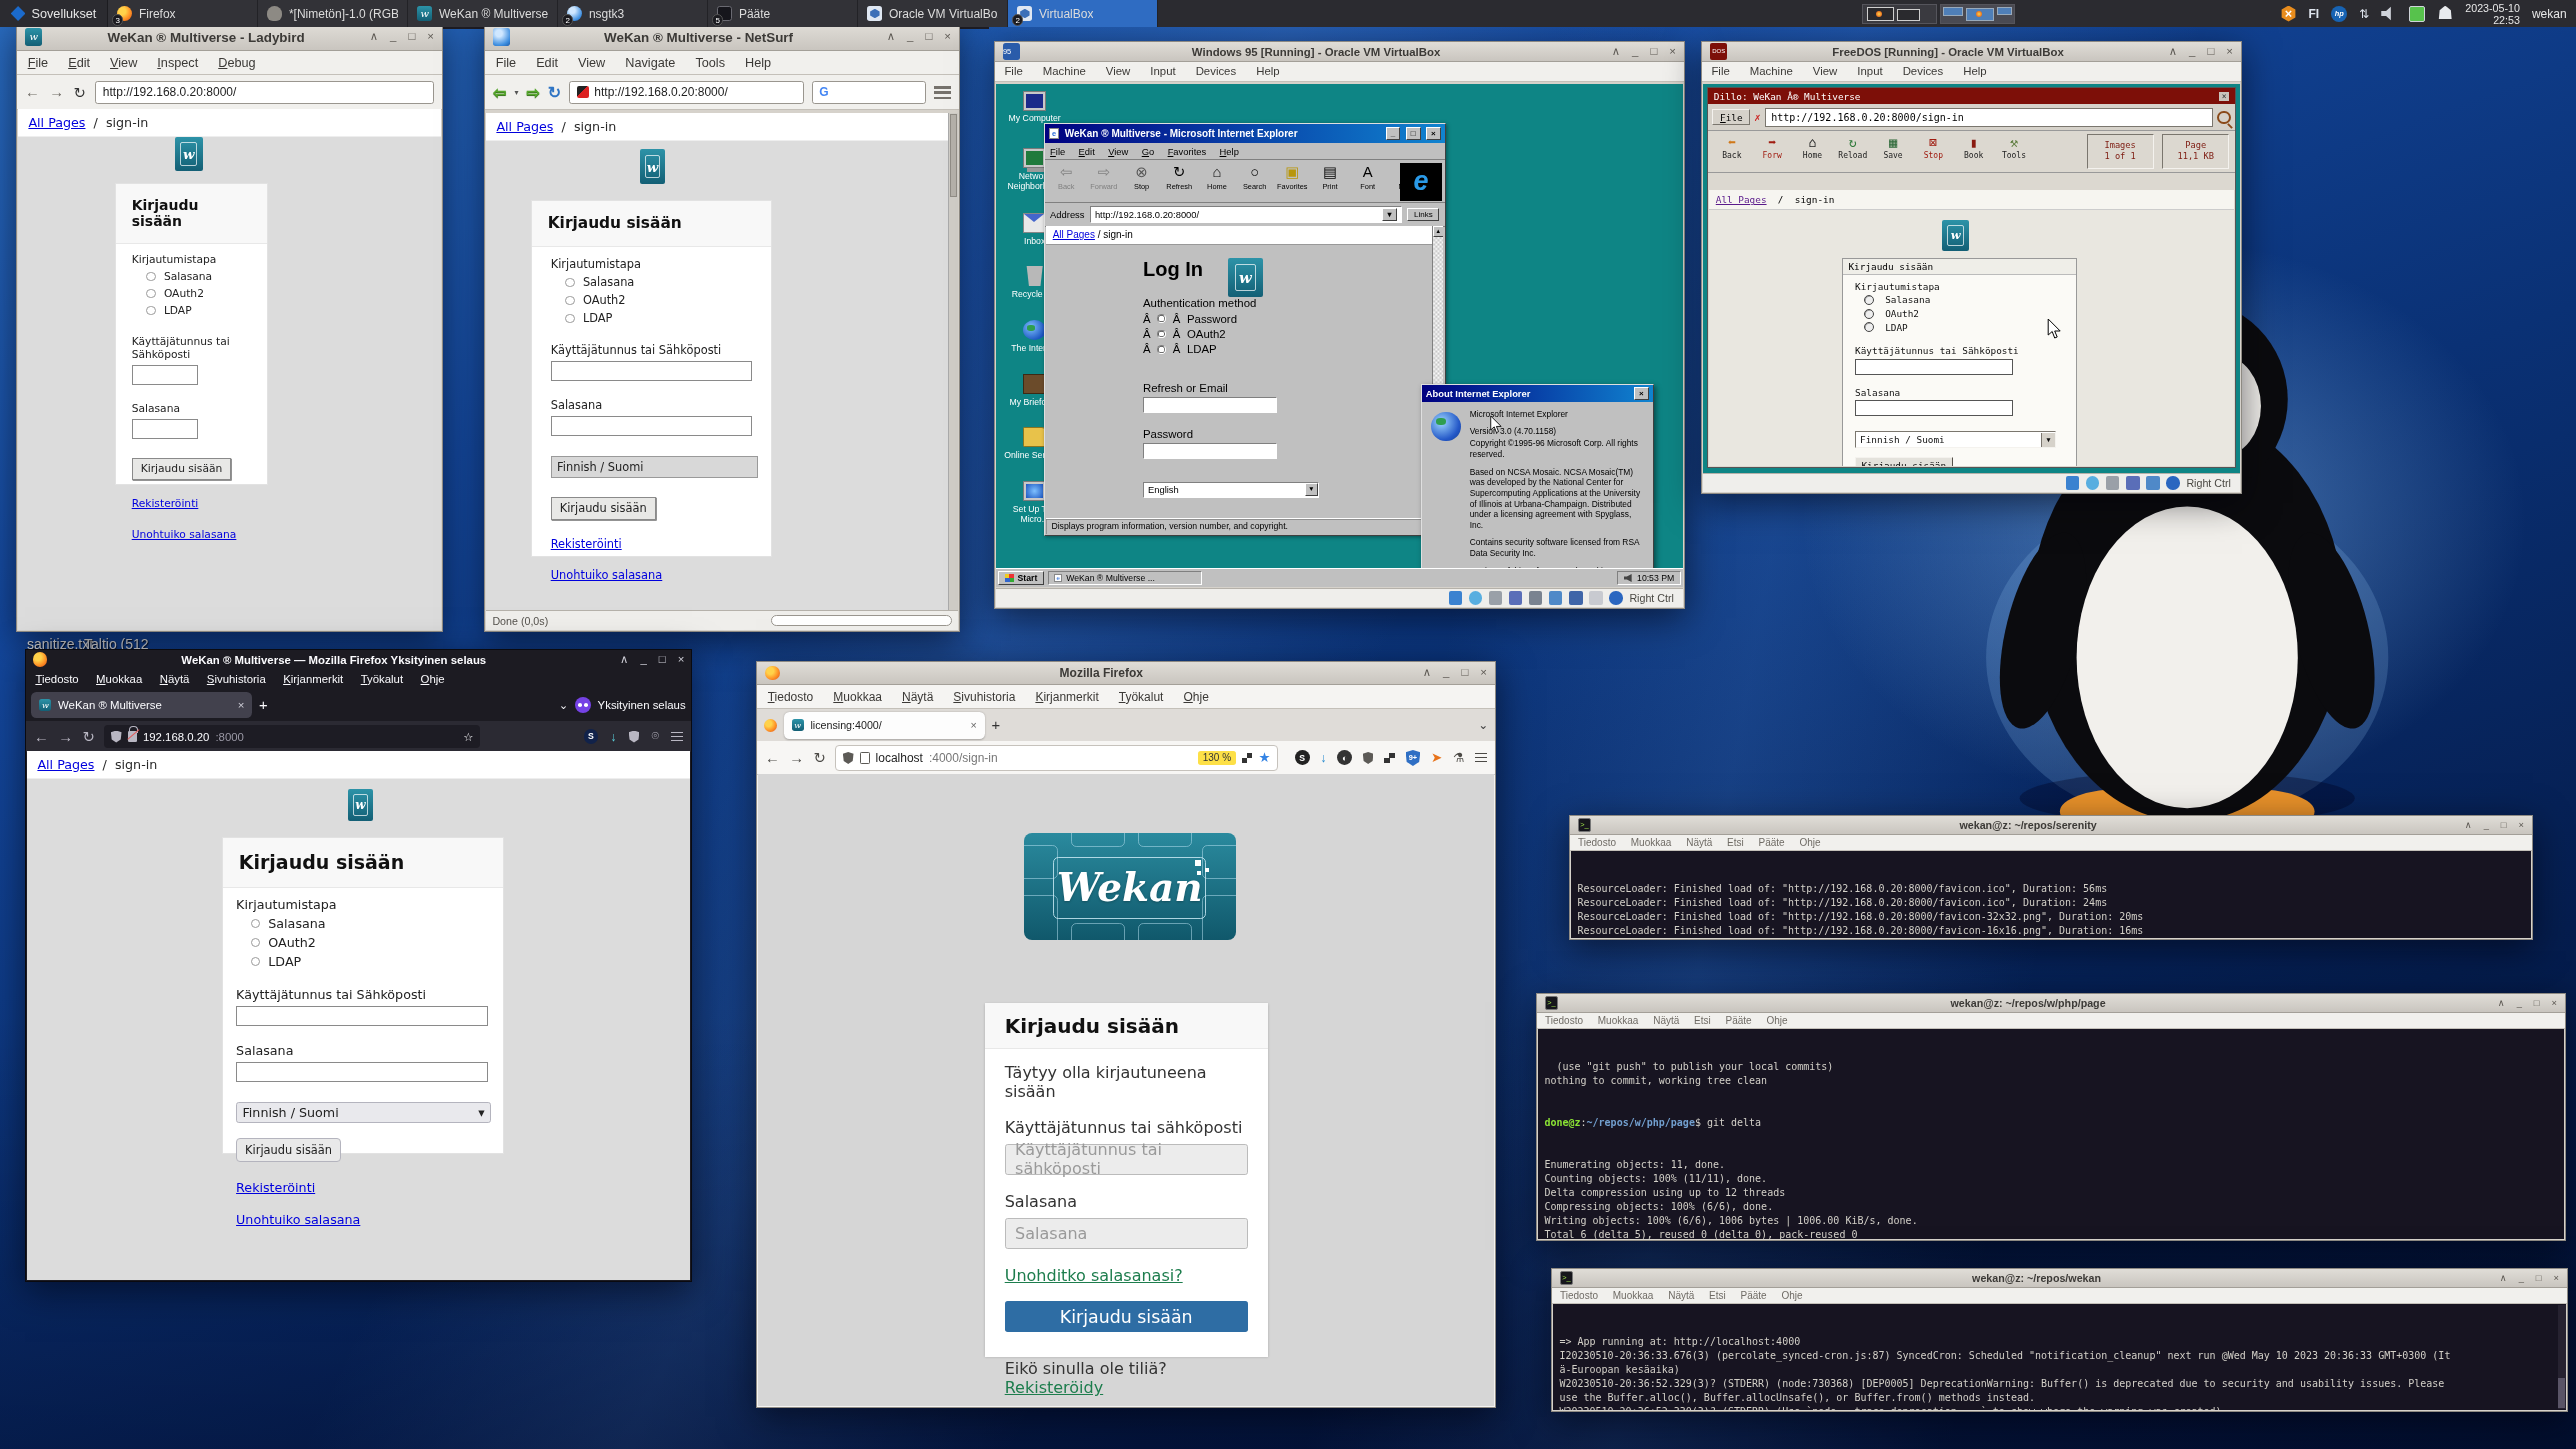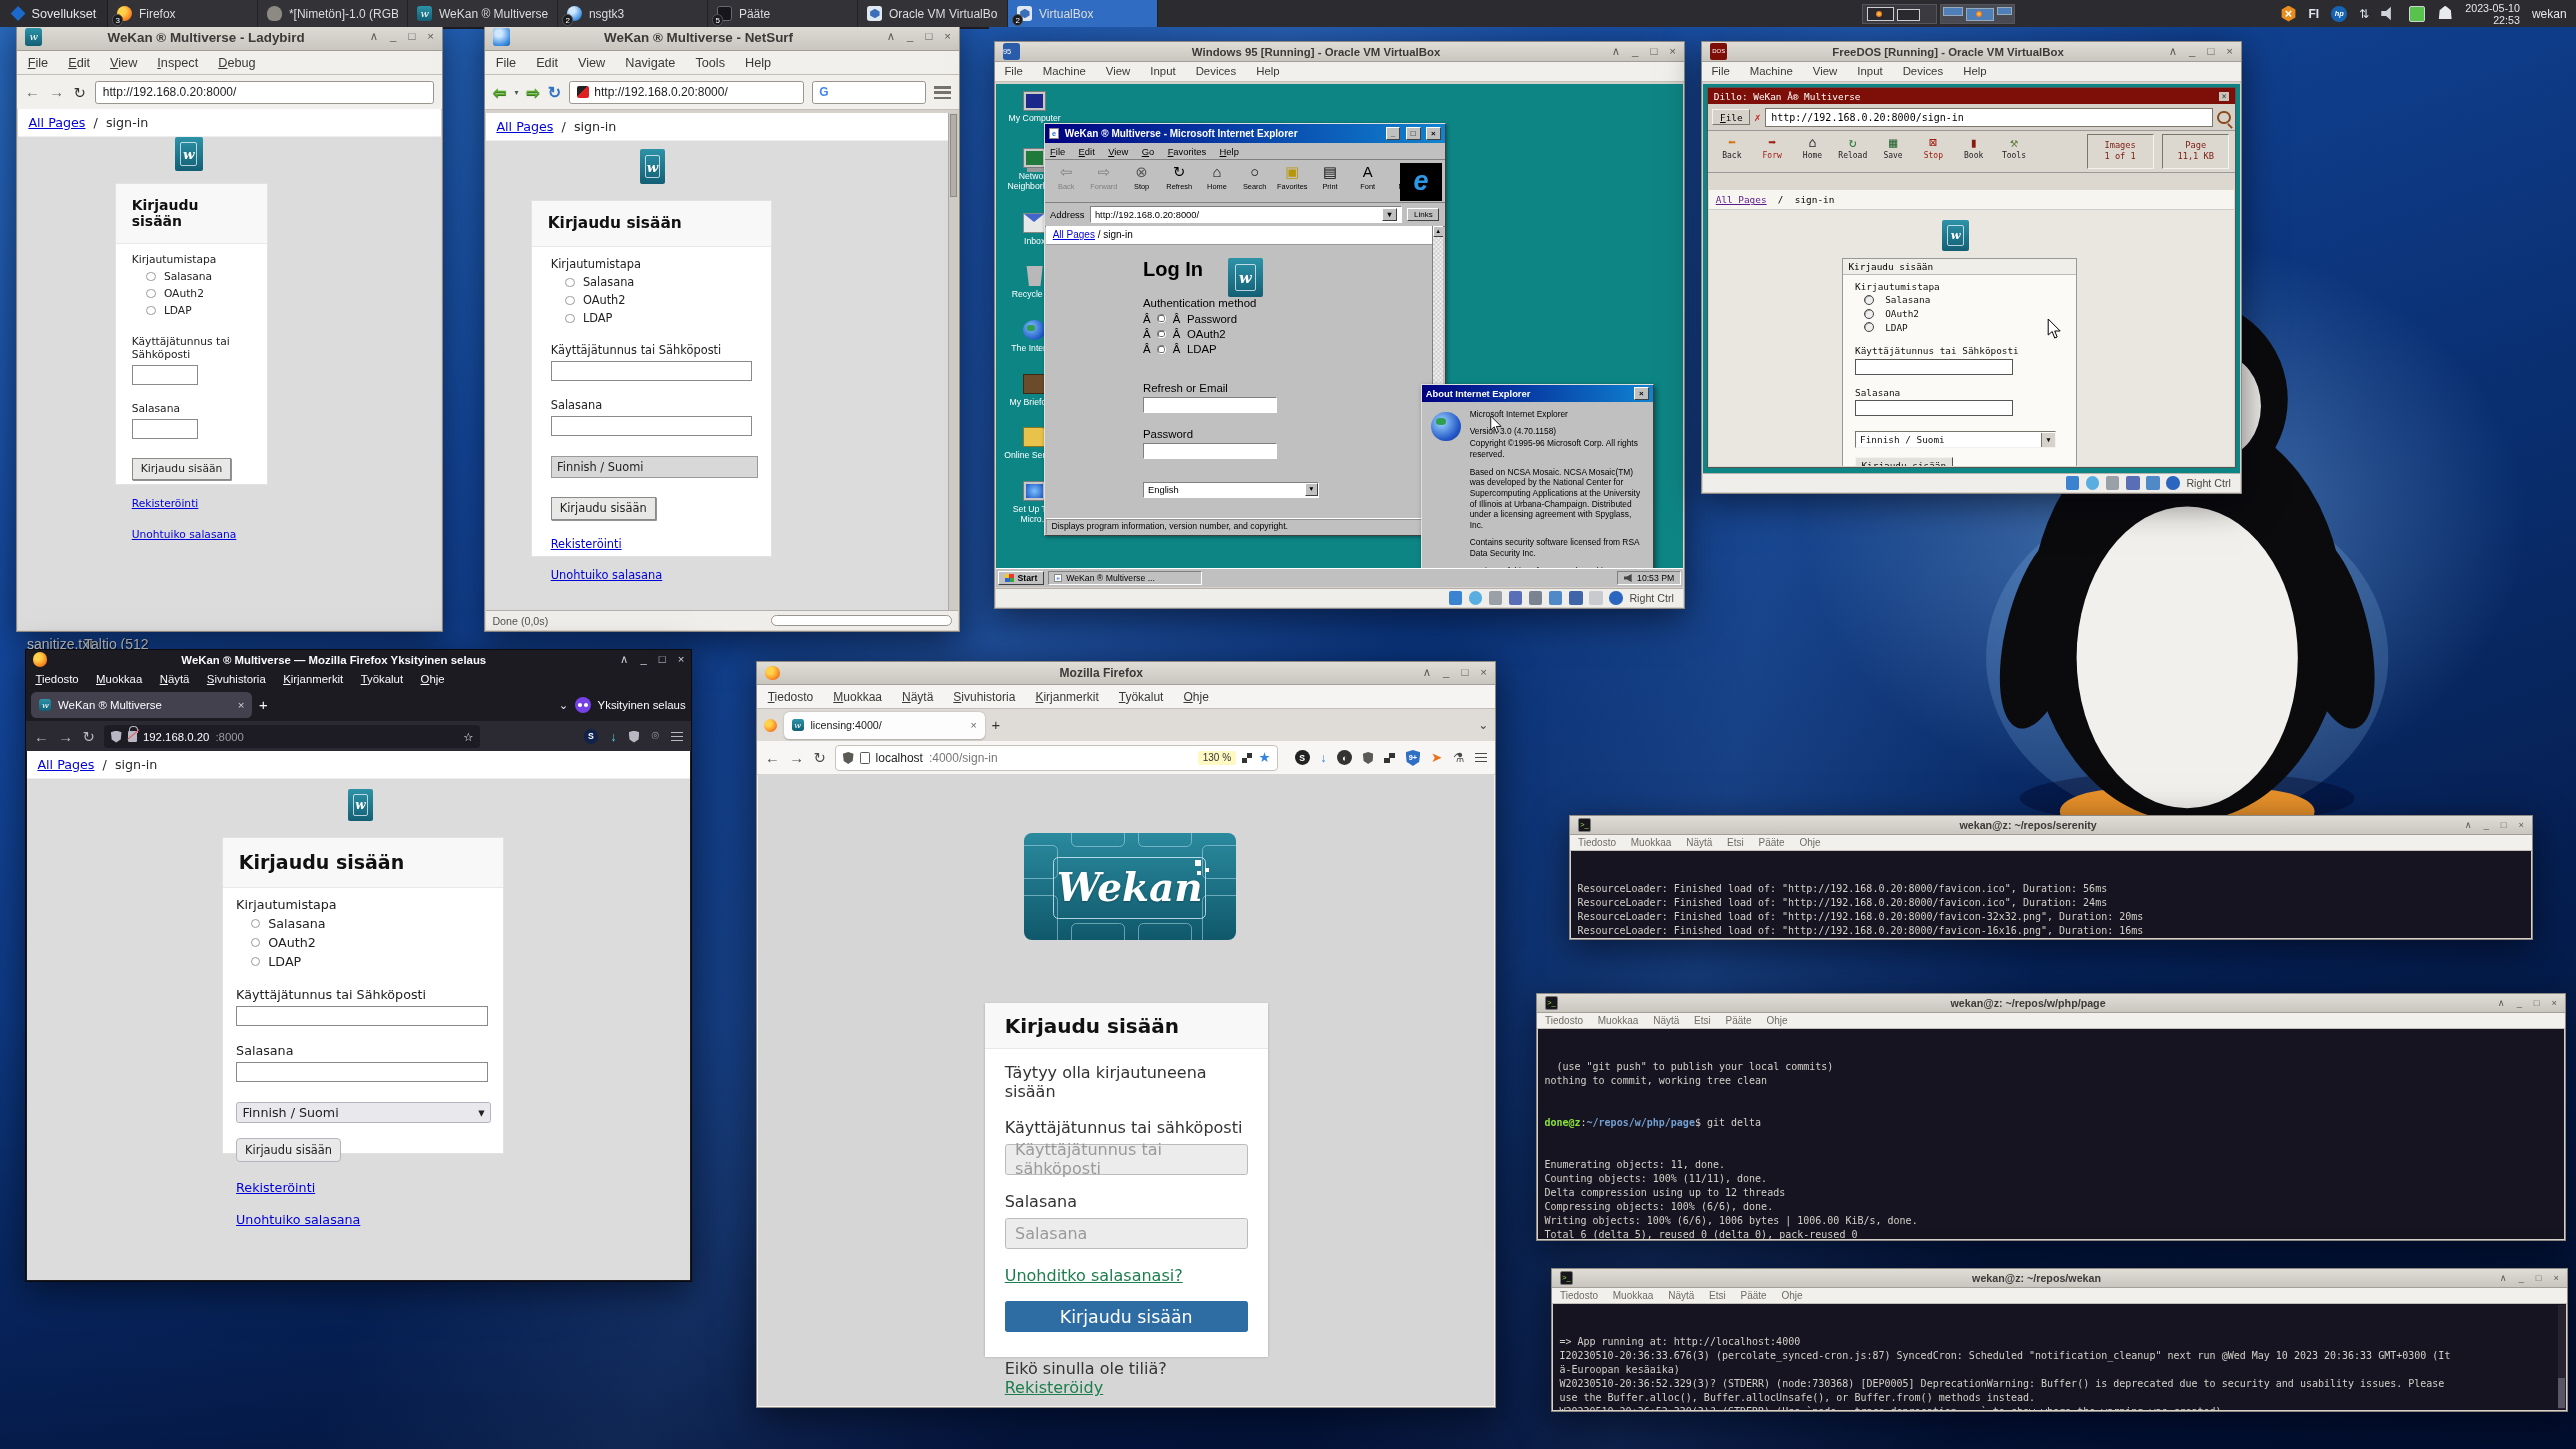--- a/index.html
+++ b/index.html
@@ -249,21 +249,21 @@
   #fl .xmb{font-size:12px;background:#f5f4f2;}
   #fl .tabrow{height:32px;background:#dfdcd8;display:flex;align-items:center;gap:6.7px;padding:0 6.7px;}
   #fl .tab{background:#fdfdfd;color:#222;box-shadow:0 0.7px 2px rgba(0,0,0,.25);width:201px;height:27px;font-size:10.7px;}
   #fl .tab .x{color:#666;}
   #fl .plus{color:#333;}
   #fl .navrow{height:34px;background:#f7f6f4;display:flex;align-items:center;gap:9.4px;padding:0 8px;border-bottom:0.7px solid #ccc;}
   #fl .navg{color:#4c4a46;}
   .lurlpill{width:443px;background:#fff;border:0.7px solid #c6c2bc;border-radius:4px;height:25.5px;display:flex;align-items:center;gap:6px;padding:0 6.7px;font-size:12px;color:#222;}
   #fl .shieldic{background:#5c5a56;}
   .pageic{width:10px;height:12px;background:#fff;border:1.3px solid #5c5a56;border-radius:1.3px;}
-  .zoomchip{margin-left:auto;background:#fef9c3;border-radius:2.7px;font-size:10px;padding:1.3px 4.7px;color:#333;}
+  .zoomchip{margin-left:auto;background:#fde047;border-radius:2.7px;font-size:10px;padding:1.3px 4.7px;color:#333;}
   .sqic{width:10.7px;height:10.7px;background:conic-gradient(#333 0 25%,transparent 0 50%,#333 0 75%,transparent 0);}
   .bstar{color:#3584e4;font-size:13.4px;}
   #fl .navic{color:#4c4a46;gap:10.7px;font-size:12.7px;}
   #fl .scirc{background:#222;}
   .shield9{width:14.8px;height:16px;background:#2f6fc4;clip-path:polygon(50% 0,100% 15%,92% 75%,50% 100%,8% 75%,0 15%);color:#fff;font-size:7.4px;font-weight:bold;display:flex;align-items:center;justify-content:center;}
   .orangeptr{color:#e8731a;font-size:13.4px;}
   #fl .content{position:absolute;left:0.7px;right:0.7px;top:112px;bottom:0.7px;background:#d6d6d6;overflow:hidden;font-family:"DejaVu Sans",sans-serif;}
   .wbanner{position:absolute;left:266px;top:59px;width:212px;height:107px;border-radius:8px;background:linear-gradient(180deg,#2a8a9e,#10586b);overflow:hidden;}
   .bcell{position:absolute;border:1.3px solid rgba(190,230,245,.5);border-radius:5.4px;}
   .wbrand{position:absolute;inset:0;display:flex;align-items:center;justify-content:center;color:#fff;font-family:"DejaVu Serif",serif;font-style:italic;font-weight:bold;font-size:39px;text-shadow:0 1.3px 2.7px rgba(0,0,0,.25);}

